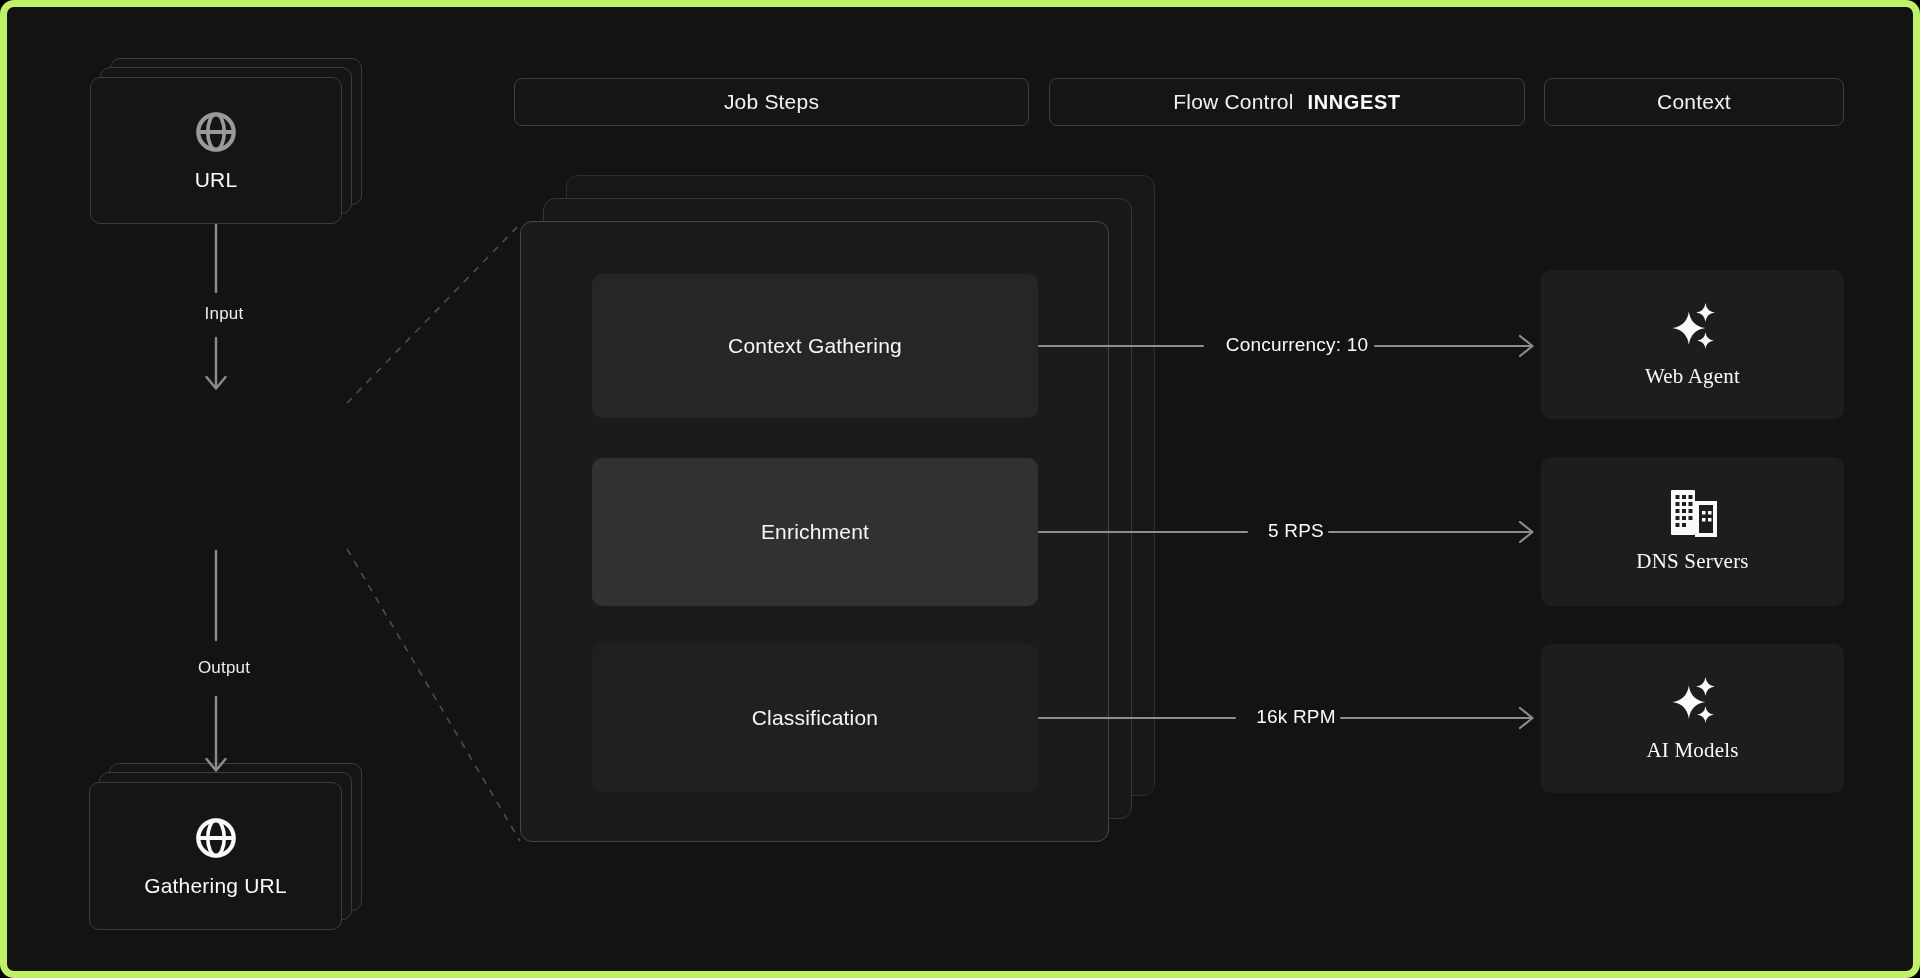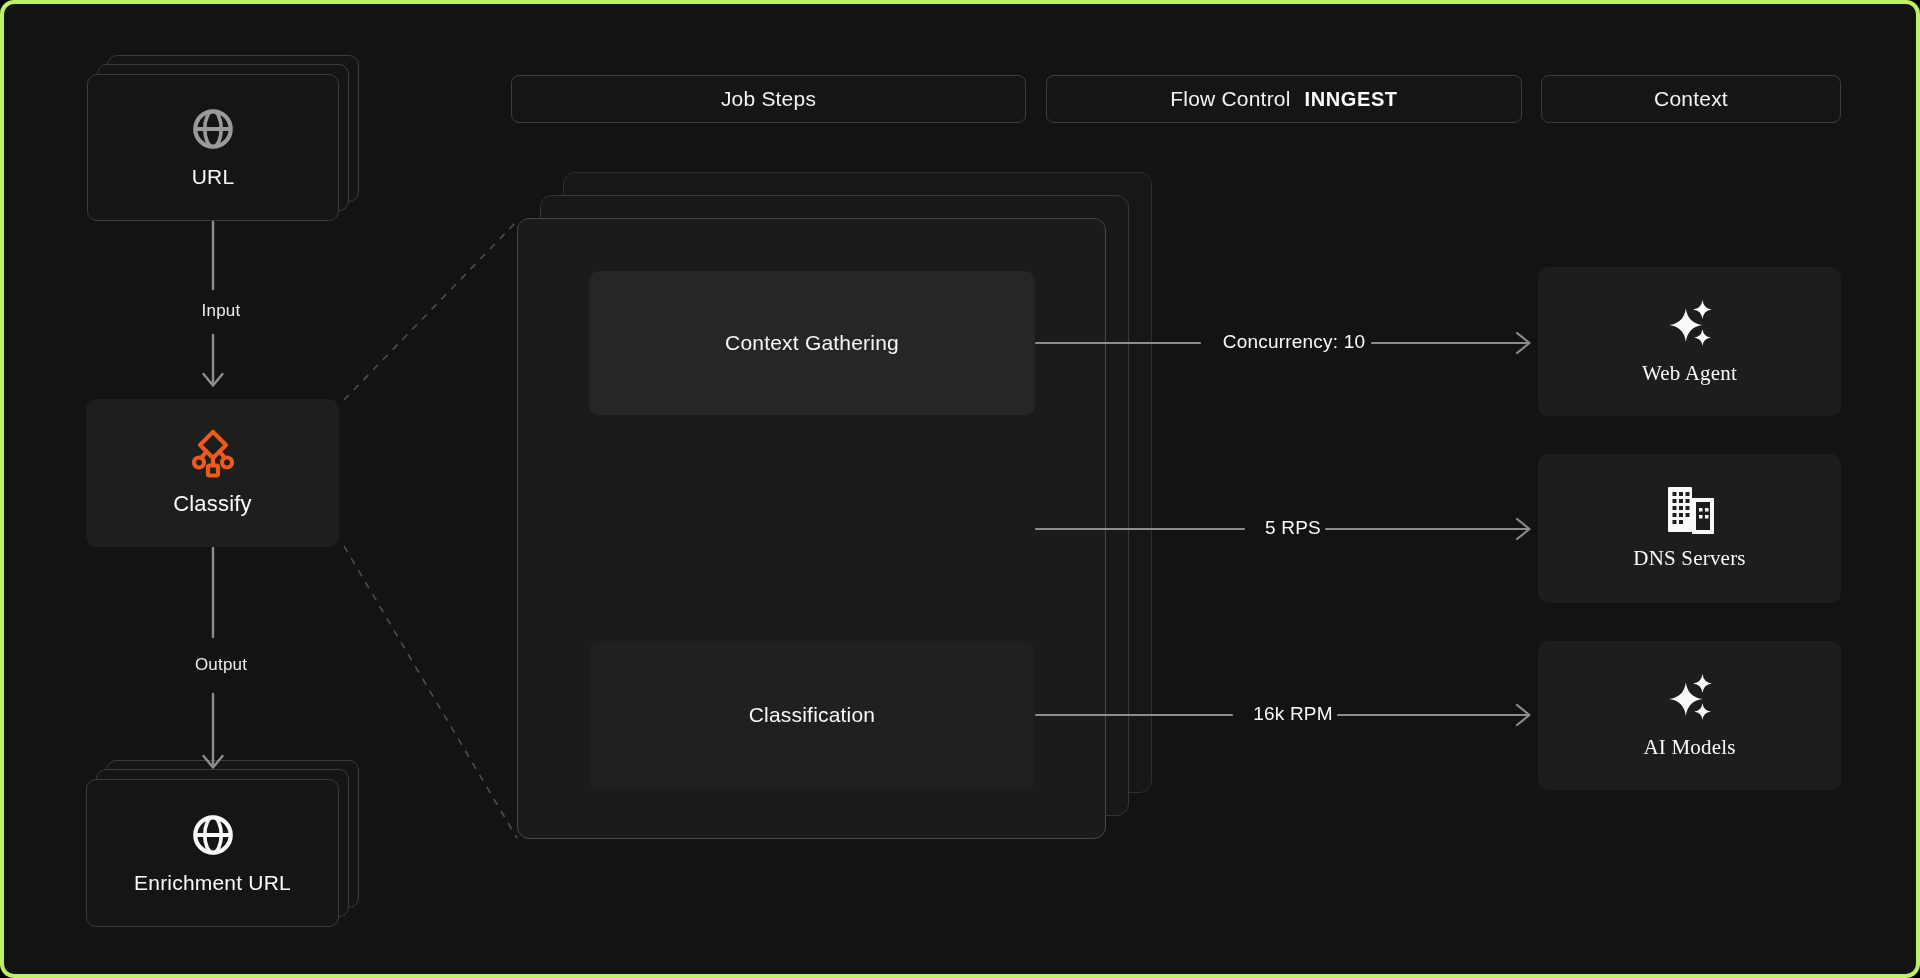--- a/index.html
+++ b/index.html
@@ -1,18 +1,18 @@
 <!DOCTYPE html>
 <html><head>
 <meta charset="utf-8">
 <style>
   html,body{margin:0;padding:0;background:#000;}
   .canvas{
     position:relative;width:1920px;height:978px;background:#131313;
-    border:4px solid #bef264;border-radius:14px;box-sizing:border-box;
+    border:7px solid #bef264;border-radius:14px;box-sizing:border-box;
     overflow:hidden;font-family:"Liberation Sans",sans-serif;color:#f5f5f5;
     -webkit-font-smoothing:antialiased;
   }
   .dotted{
     background-image:radial-gradient(#2a2a2a 1px, transparent 1.1px);
     background-size:9px 9px;background-position:3px 3px;
   }
   
   .pill{
     position:absolute;top:71px;height:48px;box-sizing:border-box;
@@ -80,20 +80,23 @@
   <div class="pill" style="left:1537px;width:300px;">
     <span>Context</span>
   </div>
 
   <div class="panel-layer panel-back2 dotted"></div>
   <div class="panel-layer panel-back1 dotted"></div>
   <div class="panel-layer panel-front dotted"></div>
 
   <div class="step-box step-cg">
     <span>Context Gathering</span>
+  </div>
+  <div class="step-box step-en">
+    <span>Enrichment</span>
   </div>
   <div class="step-box step-cl">
     <span>Classification</span>
   </div>
 
   <div class="stack" style="left:83px;top:70px;width:252px;height:147px;">
     <div class="layer" style="transform:translate(20px,-19px);"></div>
     <div class="layer" style="transform:translate(10px,-10px);"></div>
     <div class="layer"></div>
     <div class="card-content">
@@ -101,48 +104,34 @@
         <g fill="none" stroke="#9a9a9a" stroke-width="4.4">
           <circle cx="24" cy="24" r="18.5"></circle>
           <ellipse cx="24" cy="24" rx="8.6" ry="18.5" stroke-width="3.8"></ellipse>
           <line x1="6.5" y1="24" x2="41.5" y2="24"></line>
         </g>
       </svg>
       <span class="node-label">URL</span>
     </div>
   </div>
 
-  <div class="classify-box dotted">
-    <svg class="icon" width="48" height="50" viewBox="0 0 48 50">
-      <g fill="none" stroke="#ed5a1e" stroke-width="4.2" stroke-linejoin="round" stroke-linecap="round">
-        <path d="M24 3 L37 16 L24 29 L11 16 Z"></path>
-        <path d="M17.5 22.5 L12.8 28.2"></path>
-        <path d="M30.5 22.5 L35.2 28.2"></path>
-        <path d="M24 29 L24 36.5"></path>
-        <circle cx="10" cy="33.5" r="5"></circle>
-        <circle cx="38" cy="33.5" r="5"></circle>
-        <rect x="19" y="36.5" width="10" height="10" rx="1.5"></rect>
-      </g>
-    </svg>
-    <span class="node-label" style="font-size:22px;">Classify</span>
-  </div>
 
   <div class="stack" style="left:82px;top:775px;width:253px;height:148px;">
     <div class="layer" style="transform:translate(20px,-19px);"></div>
     <div class="layer" style="transform:translate(10px,-10px);"></div>
     <div class="layer"></div>
     <div class="card-content">
       <svg class="icon" width="46" height="46" viewBox="0 0 48 48">
         <g fill="none" stroke="#fafafa" stroke-width="4.4">
           <circle cx="24" cy="24" r="18.5"></circle>
           <ellipse cx="24" cy="24" rx="8.6" ry="18.5" stroke-width="3.8"></ellipse>
           <line x1="6.5" y1="24" x2="41.5" y2="24"></line>
         </g>
       </svg>
-      <span class="node-label">Enrichment URL</span>
+      <span class="node-label">Gathering URL</span>
     </div>
   </div>
 
   <div class="ctx-card dotted" style="top:263px;">
     <svg class="icon" width="54" height="52" viewBox="0 0 50 50">
       <g fill="#fafafa">
         <path d="M21 11 Q23 25 37 27 Q23 29 21 43 Q19 29 5 27 Q19 25 21 11 Z"></path>
         <path d="M37 3 Q38 11 46 12 Q38 13 37 21 Q36 13 28 12 Q36 11 37 3 Z"></path>
         <path d="M37 31 Q38 38 45 39 Q38 40 37 47 Q36 40 29 39 Q36 38 37 31 Z"></path>
       </g>

